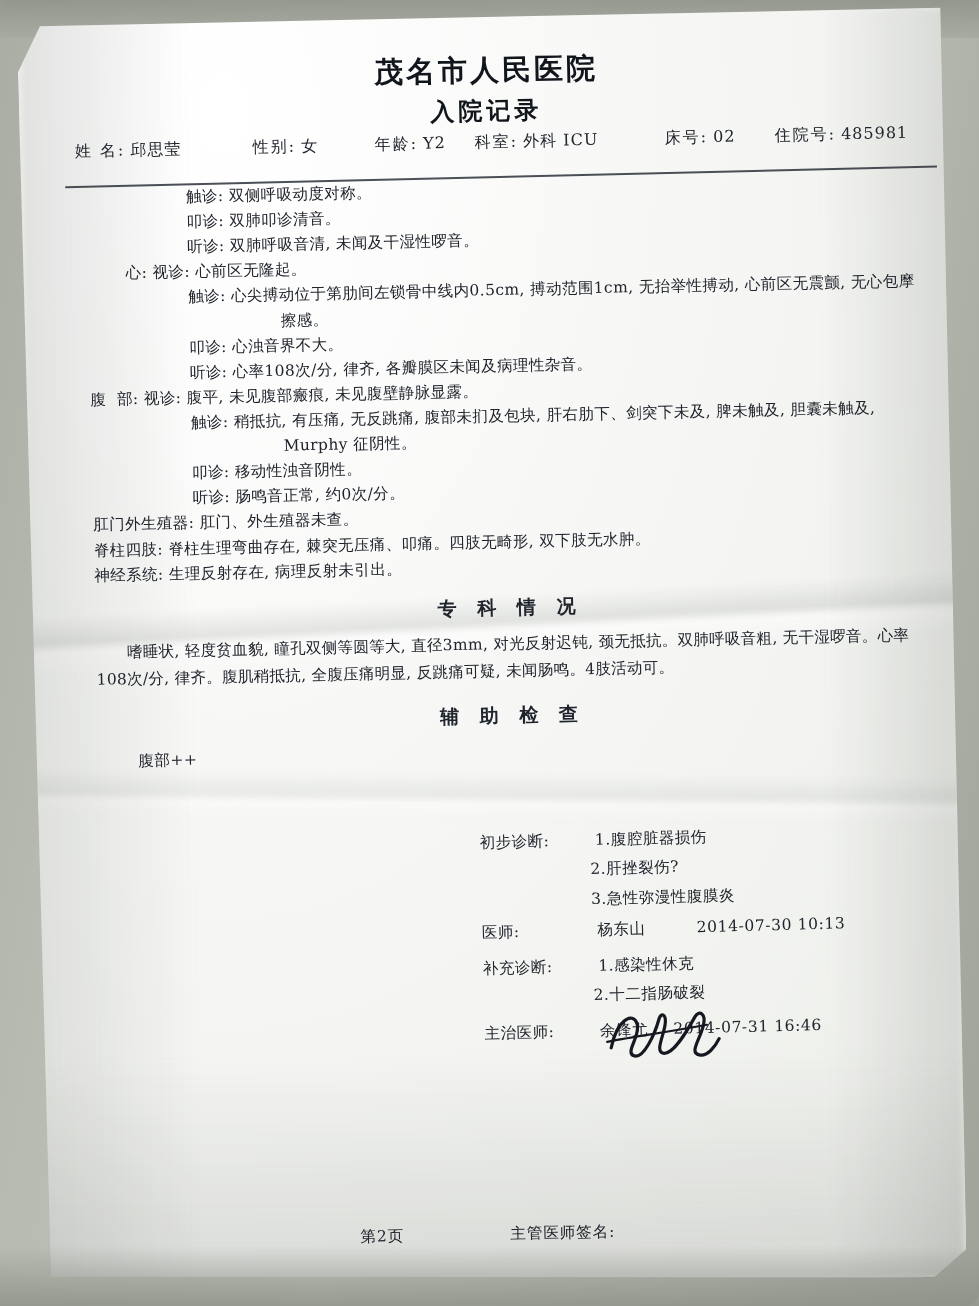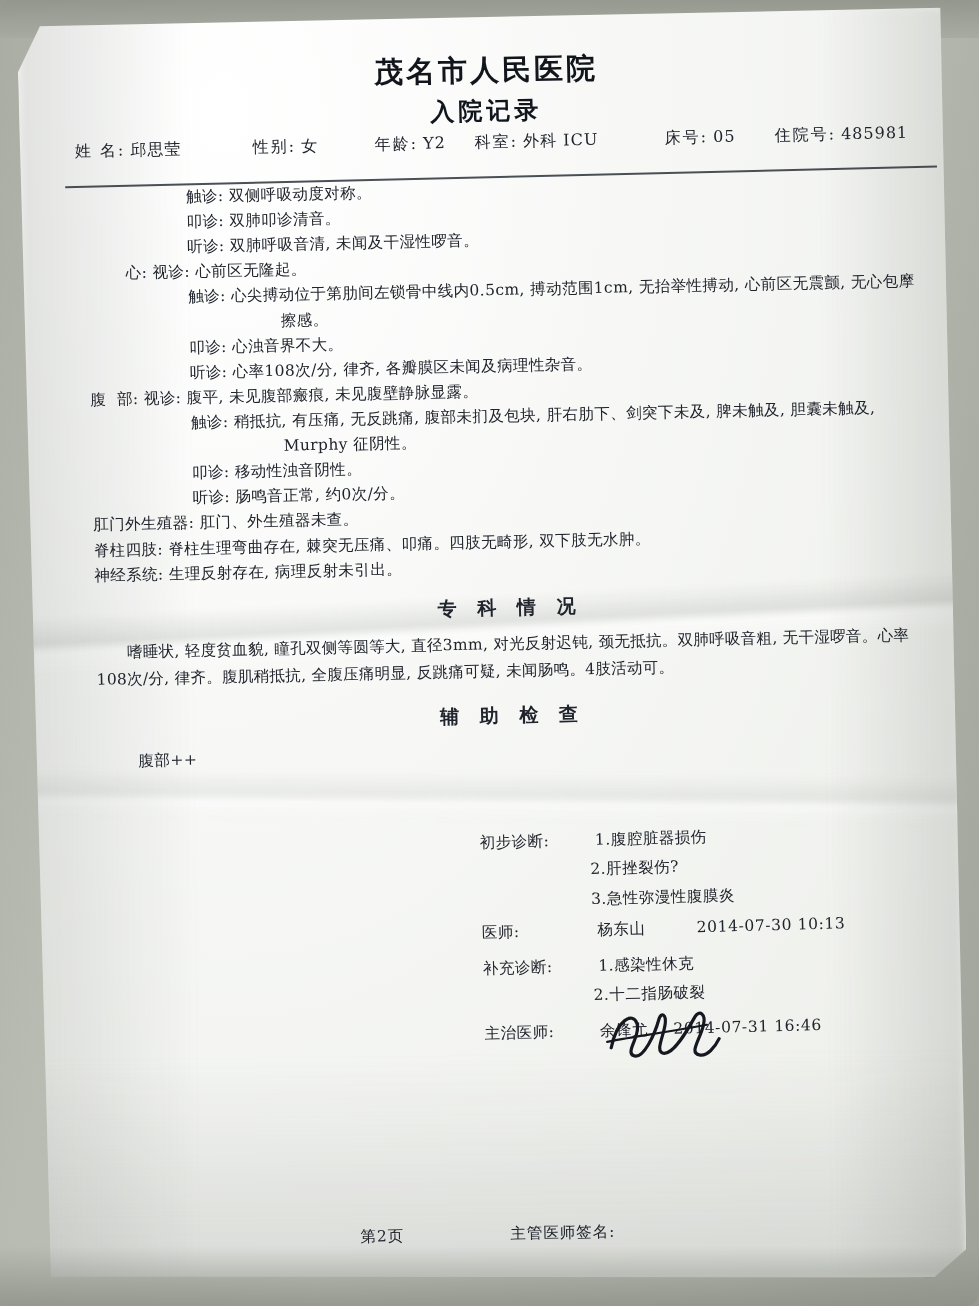--- a/index.html
+++ b/index.html
@@ -245,21 +245,21 @@
         <span class="f" style="left:300px;">
           <span class="lbl">年龄:</span>
           <span class="val">Y2</span>
         </span>
         <span class="f" style="left:400px;">
           <span class="lbl">科室:</span>
           <span class="val">外科 ICU</span>
         </span>
         <span class="f" style="left:590px;">
           <span class="lbl">床号:</span>
-          <span class="val">05</span>
+          <span class="val">02</span>
         </span>
         <span class="f" style="left:700px;">
           <span class="lbl">住院号:</span>
           <span class="val">485981</span>
         </span>
       </div>
 
       <div class="rule"></div>
 
       <div class="body-block">

